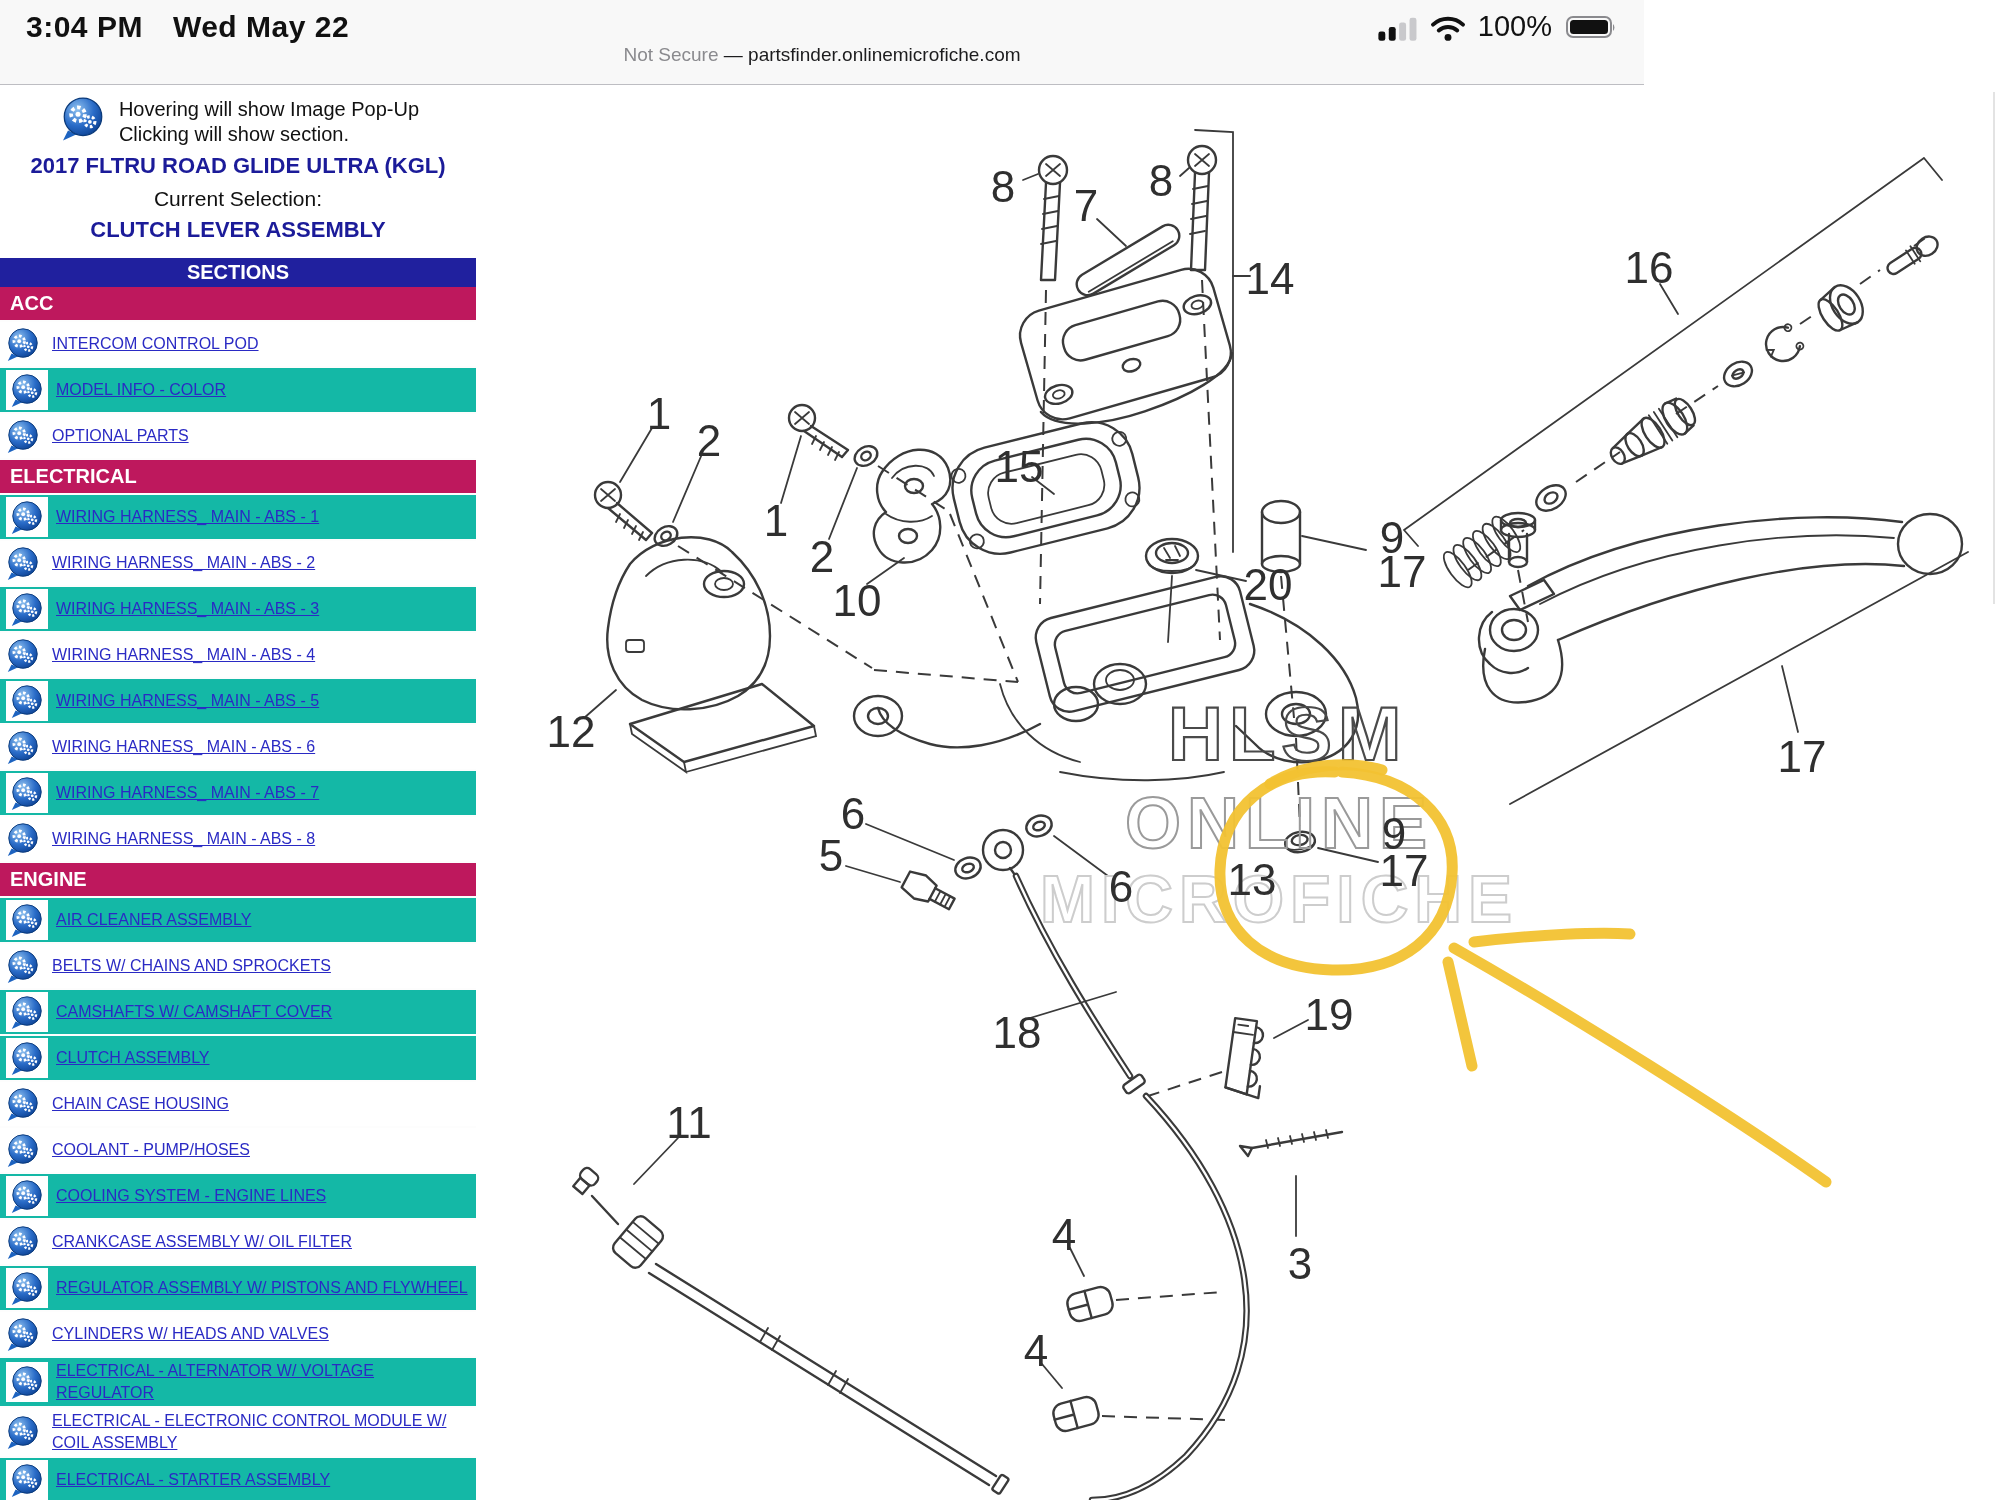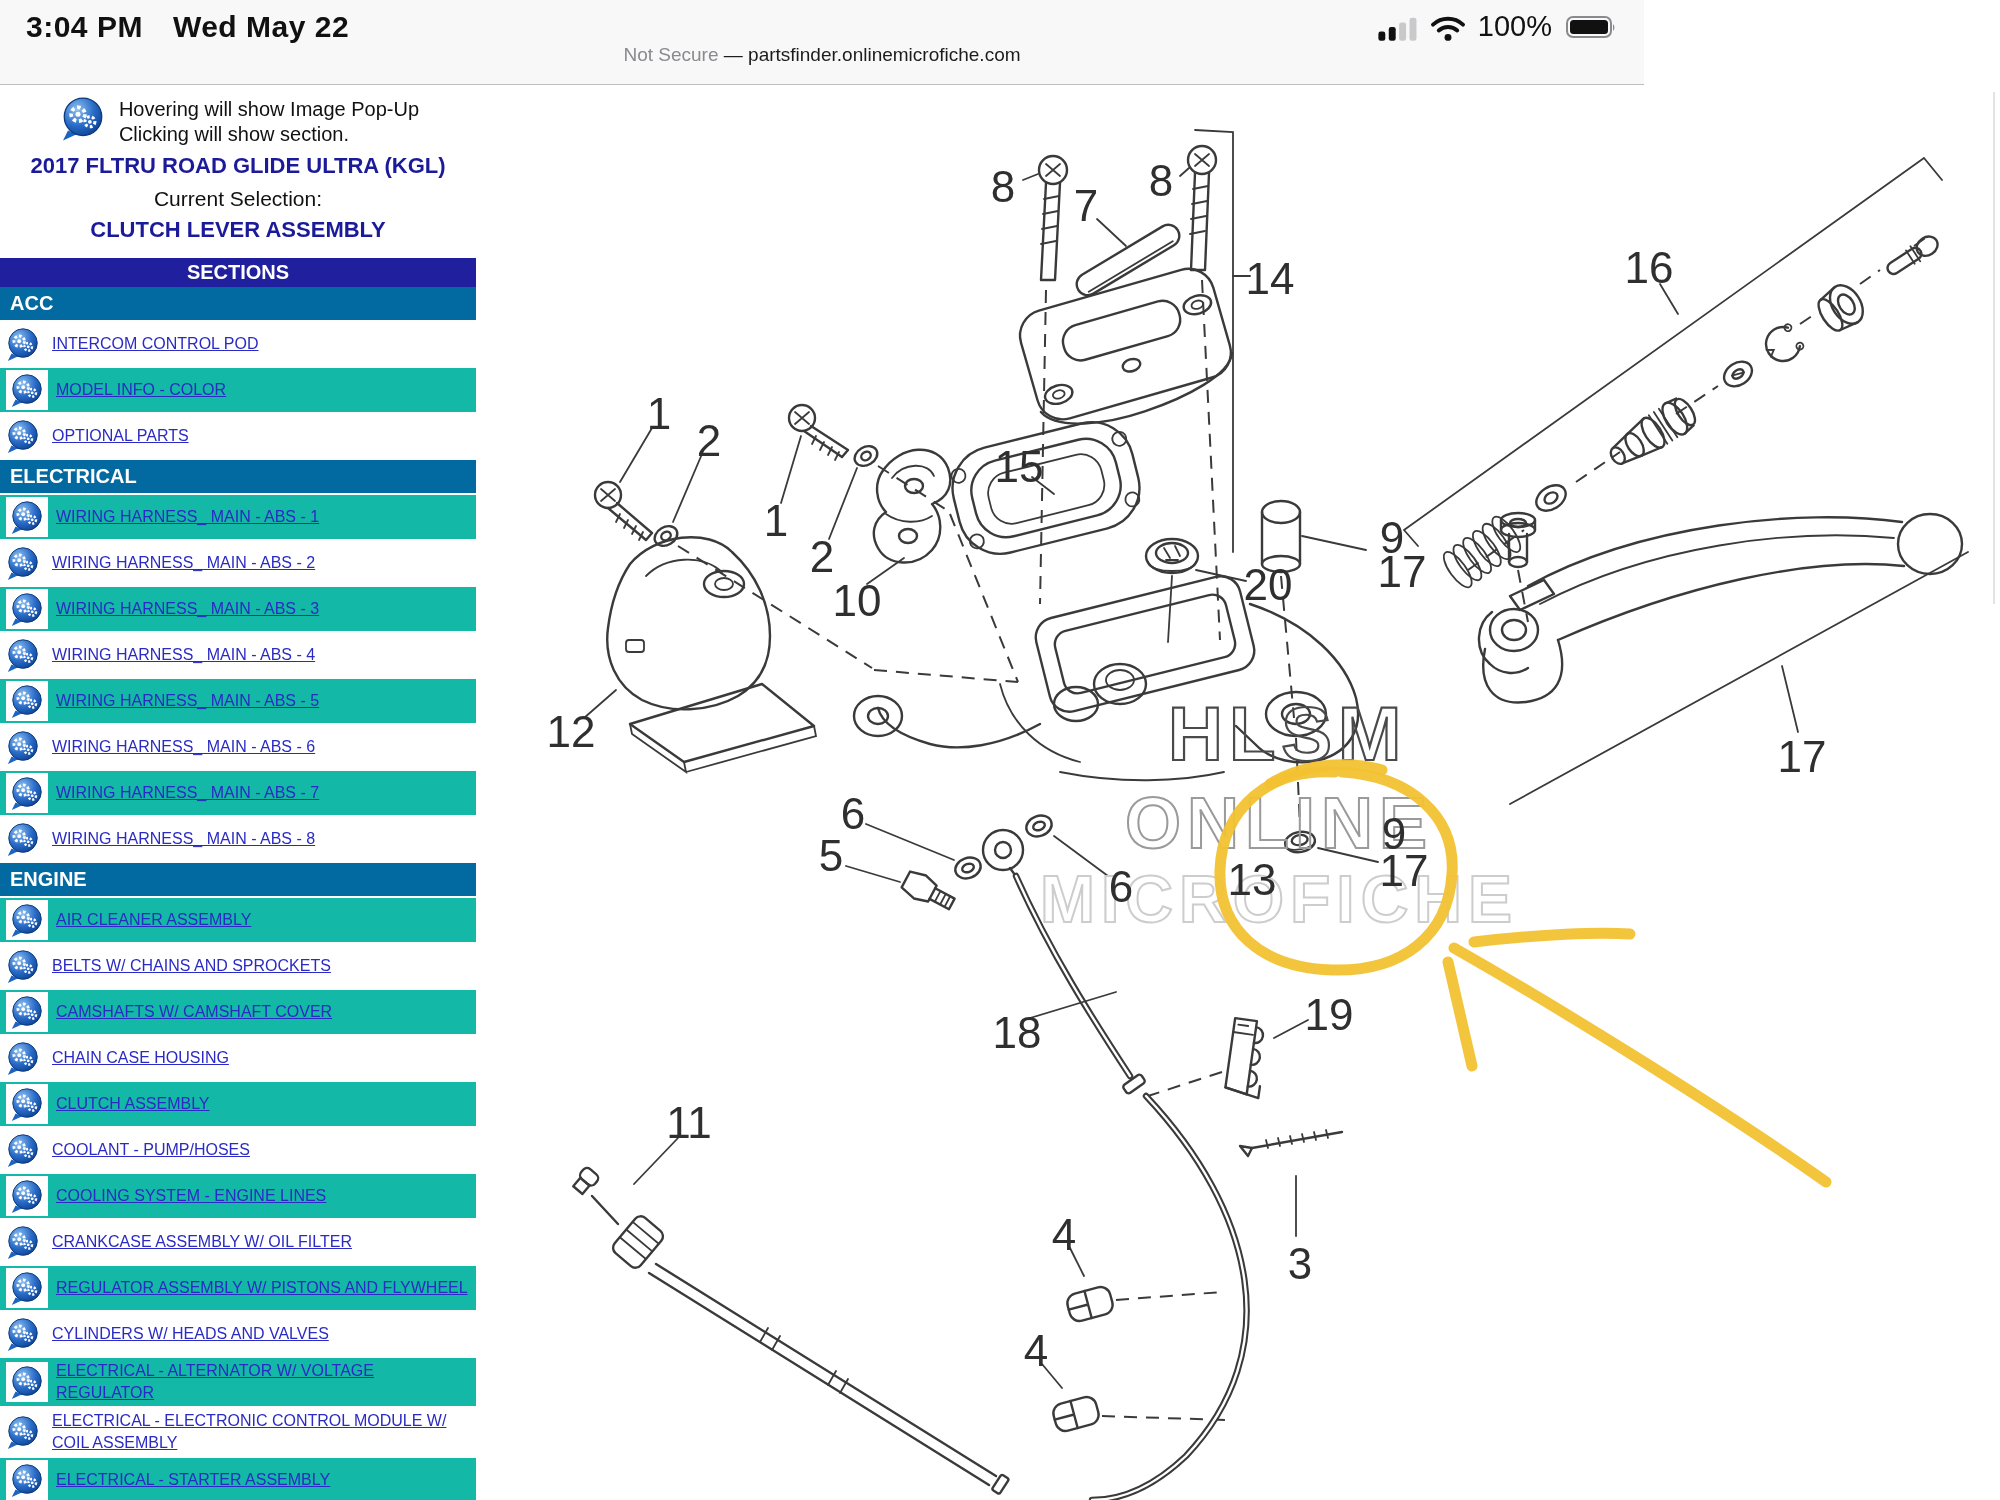--- a/index.html
+++ b/index.html
@@ -18,21 +18,21 @@
   .urlline .u{color:#1c1c1e;}
   
   .sidebar{position:absolute;left:0;top:85px;width:476px;height:1415px;background:#fff;overflow:hidden;}
   .note-row{display:flex;align-items:flex-start;justify-content:center;gap:10px;padding:8px 4px 2px 4px;}
   .note-txt{font-size:20px;color:#111;line-height:25px;padding-top:4px;}
   .model-title{text-align:center;font-size:22px;font-weight:bold;color:#1b1b99;margin-top:4px;}
   .cursel-lbl{text-align:center;font-size:21px;color:#111;margin-top:8px;}
   .cursel{text-align:center;font-size:22px;font-weight:bold;color:#1b1b99;margin-top:6px;}
   .sections-bar{background:#20209e;color:#fff;font-weight:bold;font-size:20px;text-align:center;
                 padding:3px 0;margin-top:15px;}
-  .group-header{background:#0369a1;color:#fff;font-weight:bold;font-size:20px;
+  .group-header{background:#be185d;color:#fff;font-weight:bold;font-size:20px;
                 padding:5px 0 5px 10px;border-bottom:2px solid #fdfdfd;}
   .side-item{display:flex;align-items:center;gap:8px;padding:2px 6px 2px 2px;background:#fff;
              border-bottom:2px solid #fdfdfd;min-height:40px;cursor:pointer;}
   .side-item.alt{background:#14b8a6;padding-left:6px;}
   .icon-cell{width:42px;height:40px;background:#fff;display:flex;align-items:center;justify-content:center;flex:0 0 42px;}
   .side-item a{color:#2a2ac4;font-size:16px;line-height:22px;text-decoration:underline;font-weight:400;}
   
   .diagram{position:absolute;left:480px;top:84px;width:1520px;height:1416px;background:#fff;}
   .ln{stroke:#3a3a3a;stroke-width:2.4;fill:none;stroke-linecap:round;stroke-linejoin:round;}
   .thin{stroke:#3a3a3a;stroke-width:1.8;fill:none;stroke-linecap:round;}
@@ -395,60 +395,60 @@
         <circle cx="20" cy="19" r="15" fill="url(#gg1)" stroke="#0b3a7a"></circle>
         <circle cx="16" cy="17" r="5.5" fill="none" stroke="#fff" stroke-width="3" stroke-dasharray="2.8 2.2"></circle>
         <circle cx="16" cy="17" r="2" fill="#fff"></circle>
         <circle cx="25.5" cy="23" r="4" fill="none" stroke="#fff" stroke-width="2.5" stroke-dasharray="2.2 1.8"></circle>
         <circle cx="25.5" cy="23" r="1.5" fill="#fff"></circle>
       </svg>
     </span>
     <a href="#">CAMSHAFTS W/ CAMSHAFT COVER</a>
   </div>
 
+  <div class="side-item alt">
+    <span class="icon-cell">
+      <svg width="38" height="38" viewBox="0 0 40 40">
+        <defs>
+              <radialGradient id="gg1" cx="35%" cy="30%" r="80%">
+          <stop offset="0%" stop-color="#8fc1ef"></stop>
+                <stop offset="55%" stop-color="#2a6cc8"></stop>
+                <stop offset="100%" stop-color="#0a3e8f"></stop>
+        </radialGradient>
+            </defs>
+        <path d="M8,30 L4,38 L15,33 Z" fill="#1d63c0"></path>
+        <circle cx="20" cy="19" r="15" fill="url(#gg1)" stroke="#0b3a7a"></circle>
+        <circle cx="16" cy="17" r="5.5" fill="none" stroke="#fff" stroke-width="3" stroke-dasharray="2.8 2.2"></circle>
+        <circle cx="16" cy="17" r="2" fill="#fff"></circle>
+        <circle cx="25.5" cy="23" r="4" fill="none" stroke="#fff" stroke-width="2.5" stroke-dasharray="2.2 1.8"></circle>
+        <circle cx="25.5" cy="23" r="1.5" fill="#fff"></circle>
+      </svg>
+    </span>
+    <a href="#">CLUTCH ASSEMBLY</a>
+  </div>
+
   <div class="side-item">
     <span class="icon-cell">
       <svg width="38" height="38" viewBox="0 0 40 40">
         <defs>
               <radialGradient id="gg1" cx="35%" cy="30%" r="80%">
           <stop offset="0%" stop-color="#8fc1ef"></stop>
                 <stop offset="55%" stop-color="#2a6cc8"></stop>
                 <stop offset="100%" stop-color="#0a3e8f"></stop>
         </radialGradient>
             </defs>
         <path d="M8,30 L4,38 L15,33 Z" fill="#1d63c0"></path>
         <circle cx="20" cy="19" r="15" fill="url(#gg1)" stroke="#0b3a7a"></circle>
         <circle cx="16" cy="17" r="5.5" fill="none" stroke="#fff" stroke-width="3" stroke-dasharray="2.8 2.2"></circle>
         <circle cx="16" cy="17" r="2" fill="#fff"></circle>
         <circle cx="25.5" cy="23" r="4" fill="none" stroke="#fff" stroke-width="2.5" stroke-dasharray="2.2 1.8"></circle>
         <circle cx="25.5" cy="23" r="1.5" fill="#fff"></circle>
       </svg>
     </span>
     <a href="#">CHAIN CASE HOUSING</a>
-  </div>
-
-  <div class="side-item alt">
-    <span class="icon-cell">
-      <svg width="38" height="38" viewBox="0 0 40 40">
-        <defs>
-              <radialGradient id="gg1" cx="35%" cy="30%" r="80%">
-          <stop offset="0%" stop-color="#8fc1ef"></stop>
-                <stop offset="55%" stop-color="#2a6cc8"></stop>
-                <stop offset="100%" stop-color="#0a3e8f"></stop>
-        </radialGradient>
-            </defs>
-        <path d="M8,30 L4,38 L15,33 Z" fill="#1d63c0"></path>
-        <circle cx="20" cy="19" r="15" fill="url(#gg1)" stroke="#0b3a7a"></circle>
-        <circle cx="16" cy="17" r="5.5" fill="none" stroke="#fff" stroke-width="3" stroke-dasharray="2.8 2.2"></circle>
-        <circle cx="16" cy="17" r="2" fill="#fff"></circle>
-        <circle cx="25.5" cy="23" r="4" fill="none" stroke="#fff" stroke-width="2.5" stroke-dasharray="2.2 1.8"></circle>
-        <circle cx="25.5" cy="23" r="1.5" fill="#fff"></circle>
-      </svg>
-    </span>
-    <a href="#">CLUTCH ASSEMBLY</a>
   </div>
 
   <div class="side-item">
     <span class="icon-cell">
       <svg width="38" height="38" viewBox="0 0 40 40">
         <defs>
               <radialGradient id="gg1" cx="35%" cy="30%" r="80%">
           <stop offset="0%" stop-color="#8fc1ef"></stop>
                 <stop offset="55%" stop-color="#2a6cc8"></stop>
                 <stop offset="100%" stop-color="#0a3e8f"></stop>

